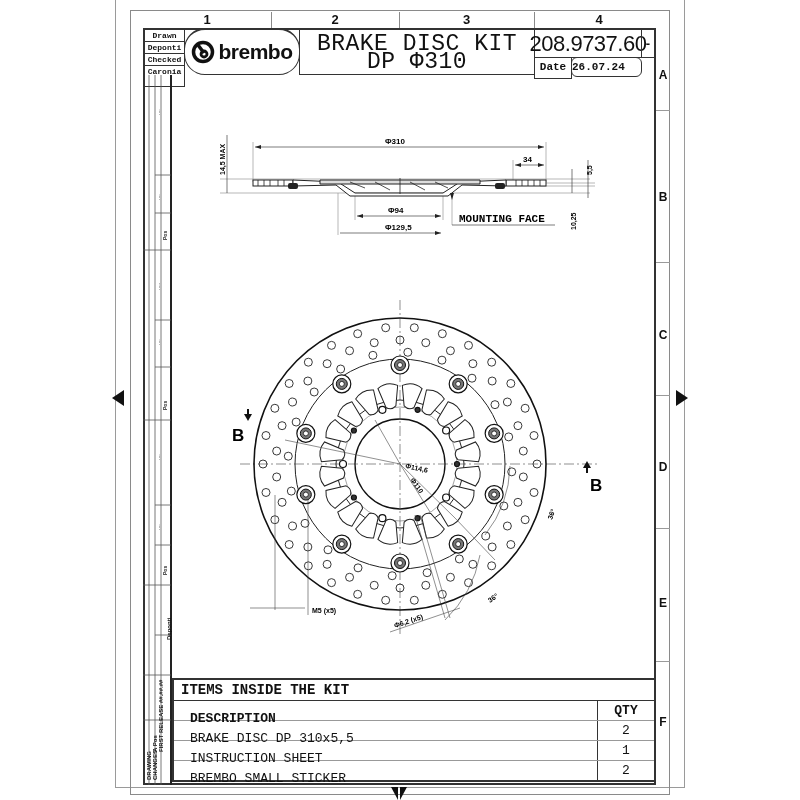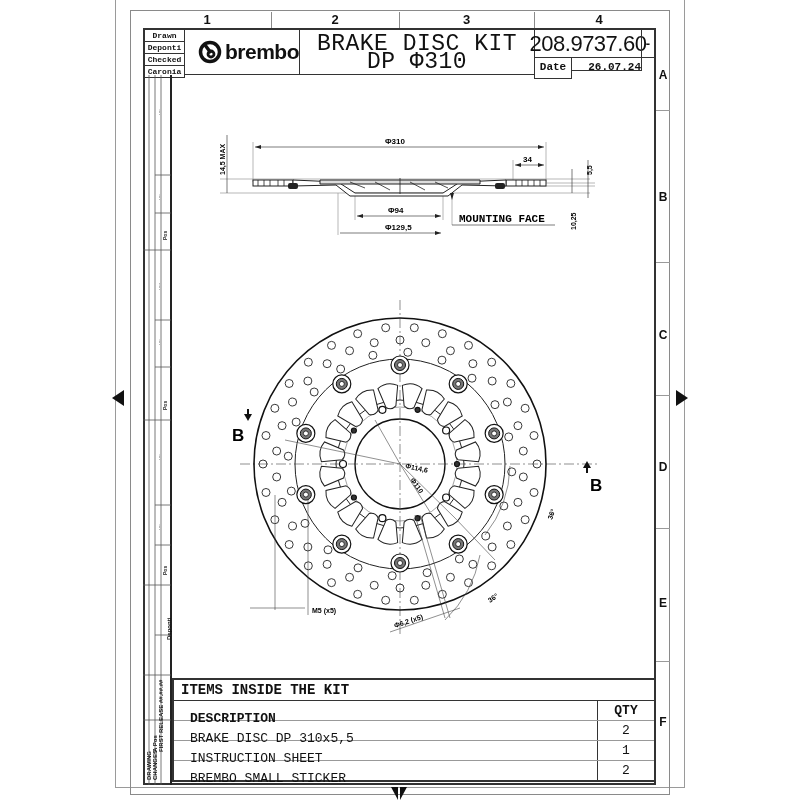--- a/index.html
+++ b/index.html
@@ -46,48 +46,48 @@
 <div class="abs rowlbl" style="top:328px;">C</div>
 <div class="abs rowsep" style="top:395px;"></div>
 <div class="abs rowlbl" style="top:460px;">D</div>
 <div class="abs rowsep" style="top:528px;"></div>
 <div class="abs rowlbl" style="top:596px;">E</div>
 <div class="abs rowsep" style="top:661px;"></div>
 <div class="abs rowlbl" style="top:715px;">F</div>
 
 <div class="abs main-frame"></div>
 
-<div class="abs tb-cell" style="left:143px;top:28px;width:42px;height:50px;border-width:2px 1px 1px 2px;">
+<div class="abs tb-cell" style="left:143px;top:28px;width:42px;height:59px;border-width:2px 1px 1px 2px;">
   <div class="small-lbl">Drawn</div>
   <div class="small-lbl">Deponti</div>
   <div class="small-lbl">Checked</div>
   <div class="small-lbl" style="border-bottom:none;">Caronia</div>
 </div>
-<div class="abs tb-cell" style="left:184px;top:28px;width:116px;height:47px;border-width:2px 1px 1px 1px;display:flex;align-items:center;justify-content:flex-end;">
+<div class="abs tb-cell" style="left:184px;top:28px;width:116px;height:47px;border-width:2px 1px 1px 1px;display:flex;align-items:center;justify-content:center;border-radius:21px;">
   <svg width="24" height="24" viewBox="0 0 24 24">
     <circle cx="12" cy="12" r="9.5" fill="none" stroke="#111" stroke-width="3.5"></circle>
     <path d="M7 5 L13 13" stroke="#111" stroke-width="3.5" fill="none"></path>
     <circle cx="13" cy="14" r="3" fill="none" stroke="#111" stroke-width="2.8"></circle>
   </svg>
   <span style="font-size:21px;font-weight:bold;margin-left:3px;letter-spacing:-0.5px;">brembo</span>
 </div>
 <div class="abs tb-cell" style="left:299px;top:28px;width:236px;height:47px;border-width:2px 1px 1px 1px;padding-top:5px;">
   <div class="title-txt">BRAKE DISC KIT</div>
   <div class="title-txt">DP Φ310</div>
 </div>
 <div class="abs tb-cell" style="left:534px;top:28px;width:108px;height:30px;border-width:2px 1px 1px 1px;display:flex;align-items:center;justify-content:center;">
   <span class="partno">208.9737.60</span>
 </div>
 <div class="abs tb-cell" style="left:641px;top:28px;width:15px;height:30px;border-width:2px 2px 1px 1px;display:flex;align-items:center;justify-content:center;font-weight:bold;font-size:13px;">
   <span>-</span>
 </div>
 <div class="abs tb-cell" style="left:534px;top:57px;width:38px;height:22px;font-size:11px;font-weight:bold;text-align:center;line-height:16px;">
   <span class="mono">Date</span>
 </div>
-<div class="abs tb-cell" style="left:571px;top:57px;width:71px;height:14px;font-size:11px;font-weight:bold;text-align:right;line-height:16px;">
+<div class="abs tb-cell" style="left:571px;top:57px;width:71px;height:20px;font-size:11px;font-weight:bold;text-align:left;line-height:16px;border-radius:6px;">
   <span class="mono">26.07.24</span>
 </div>
 
 <svg class="abs" style="left:143px;top:75px;" width="30" height="710">
   <g stroke="#555" stroke-width="0.8" fill="none">
     <line x1="6" y1="0" x2="6" y2="710"></line>
     <line x1="12" y1="0" x2="12" y2="710"></line>
     <line x1="18" y1="0" x2="18" y2="710"></line>
     <line x1="28" y1="0" x2="28" y2="710" stroke="#222" stroke-width="2"></line>
     <line x1="0" y1="175" x2="28" y2="175"></line>

